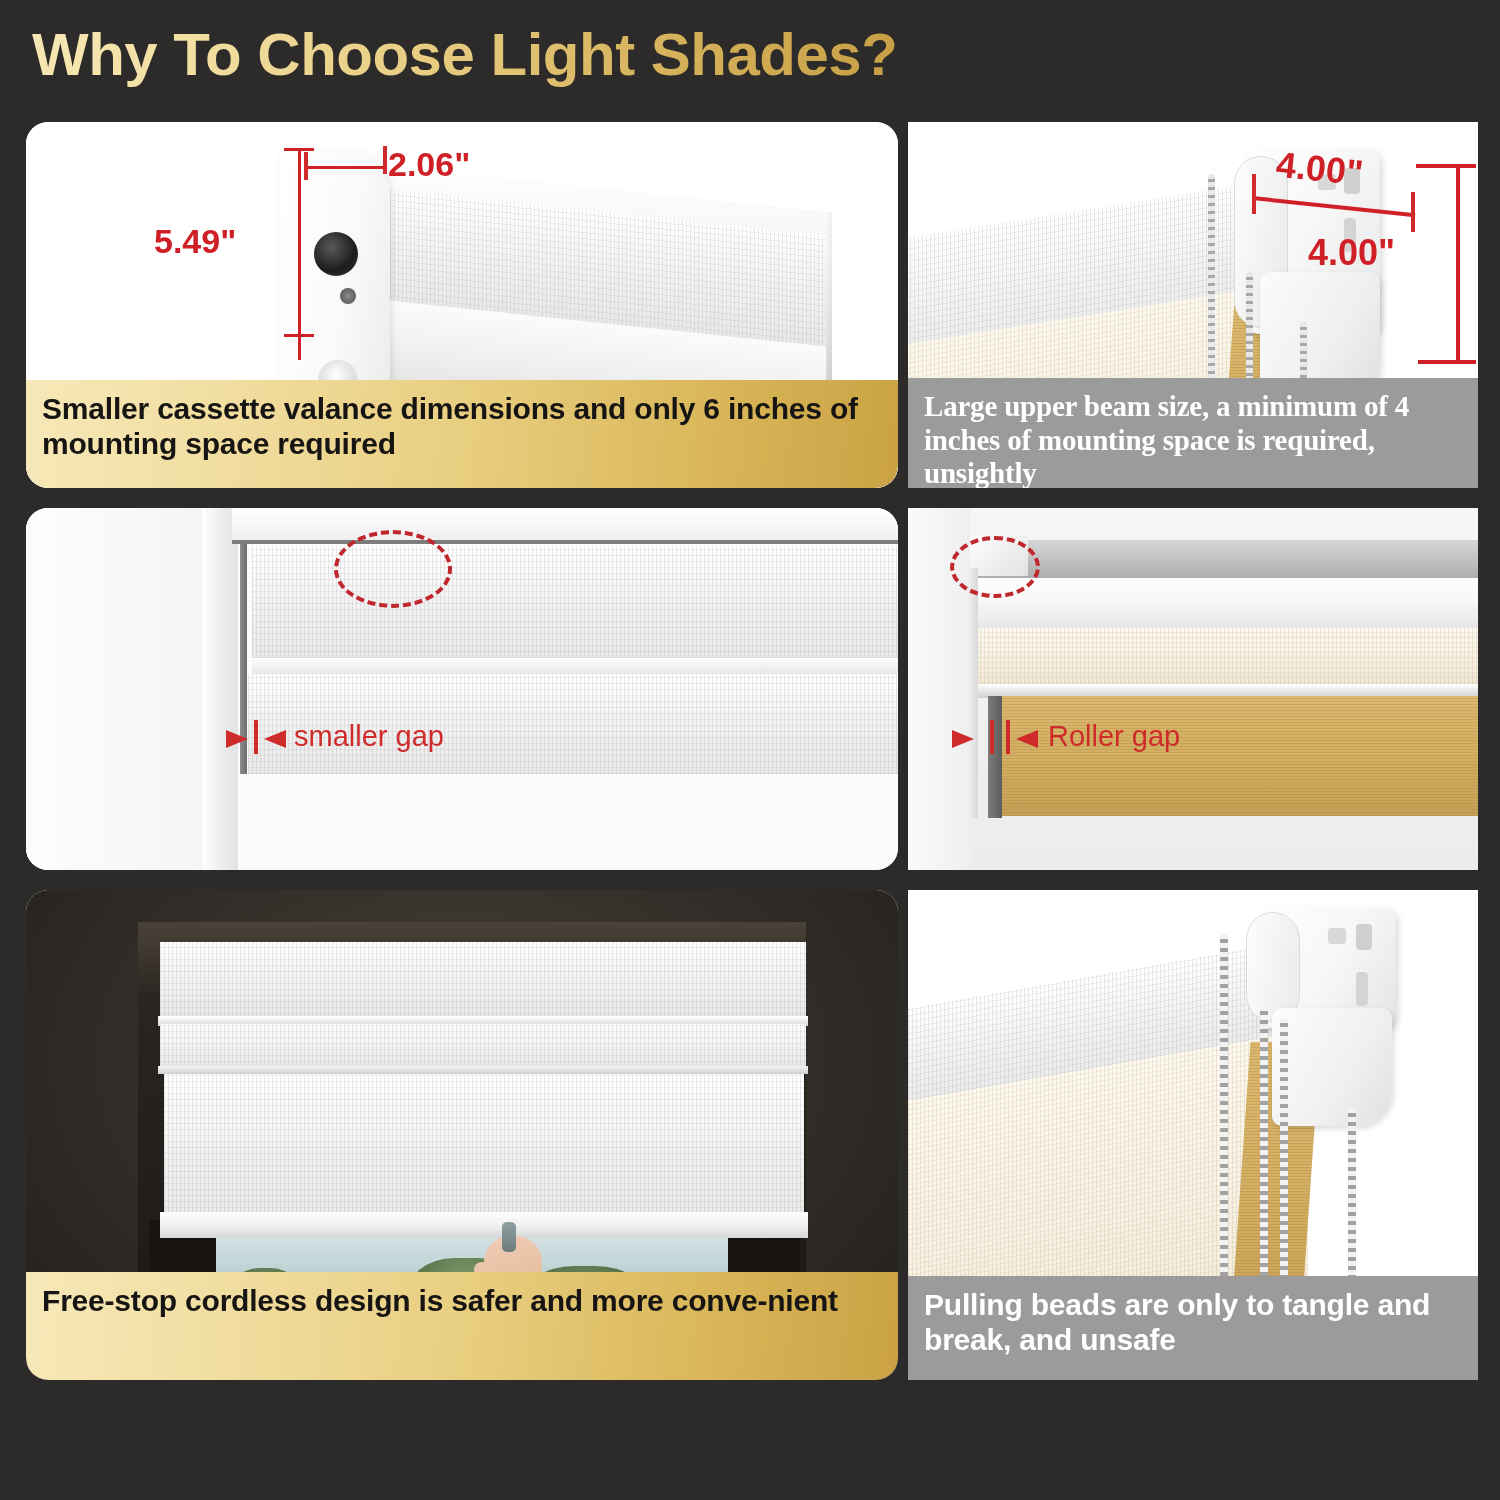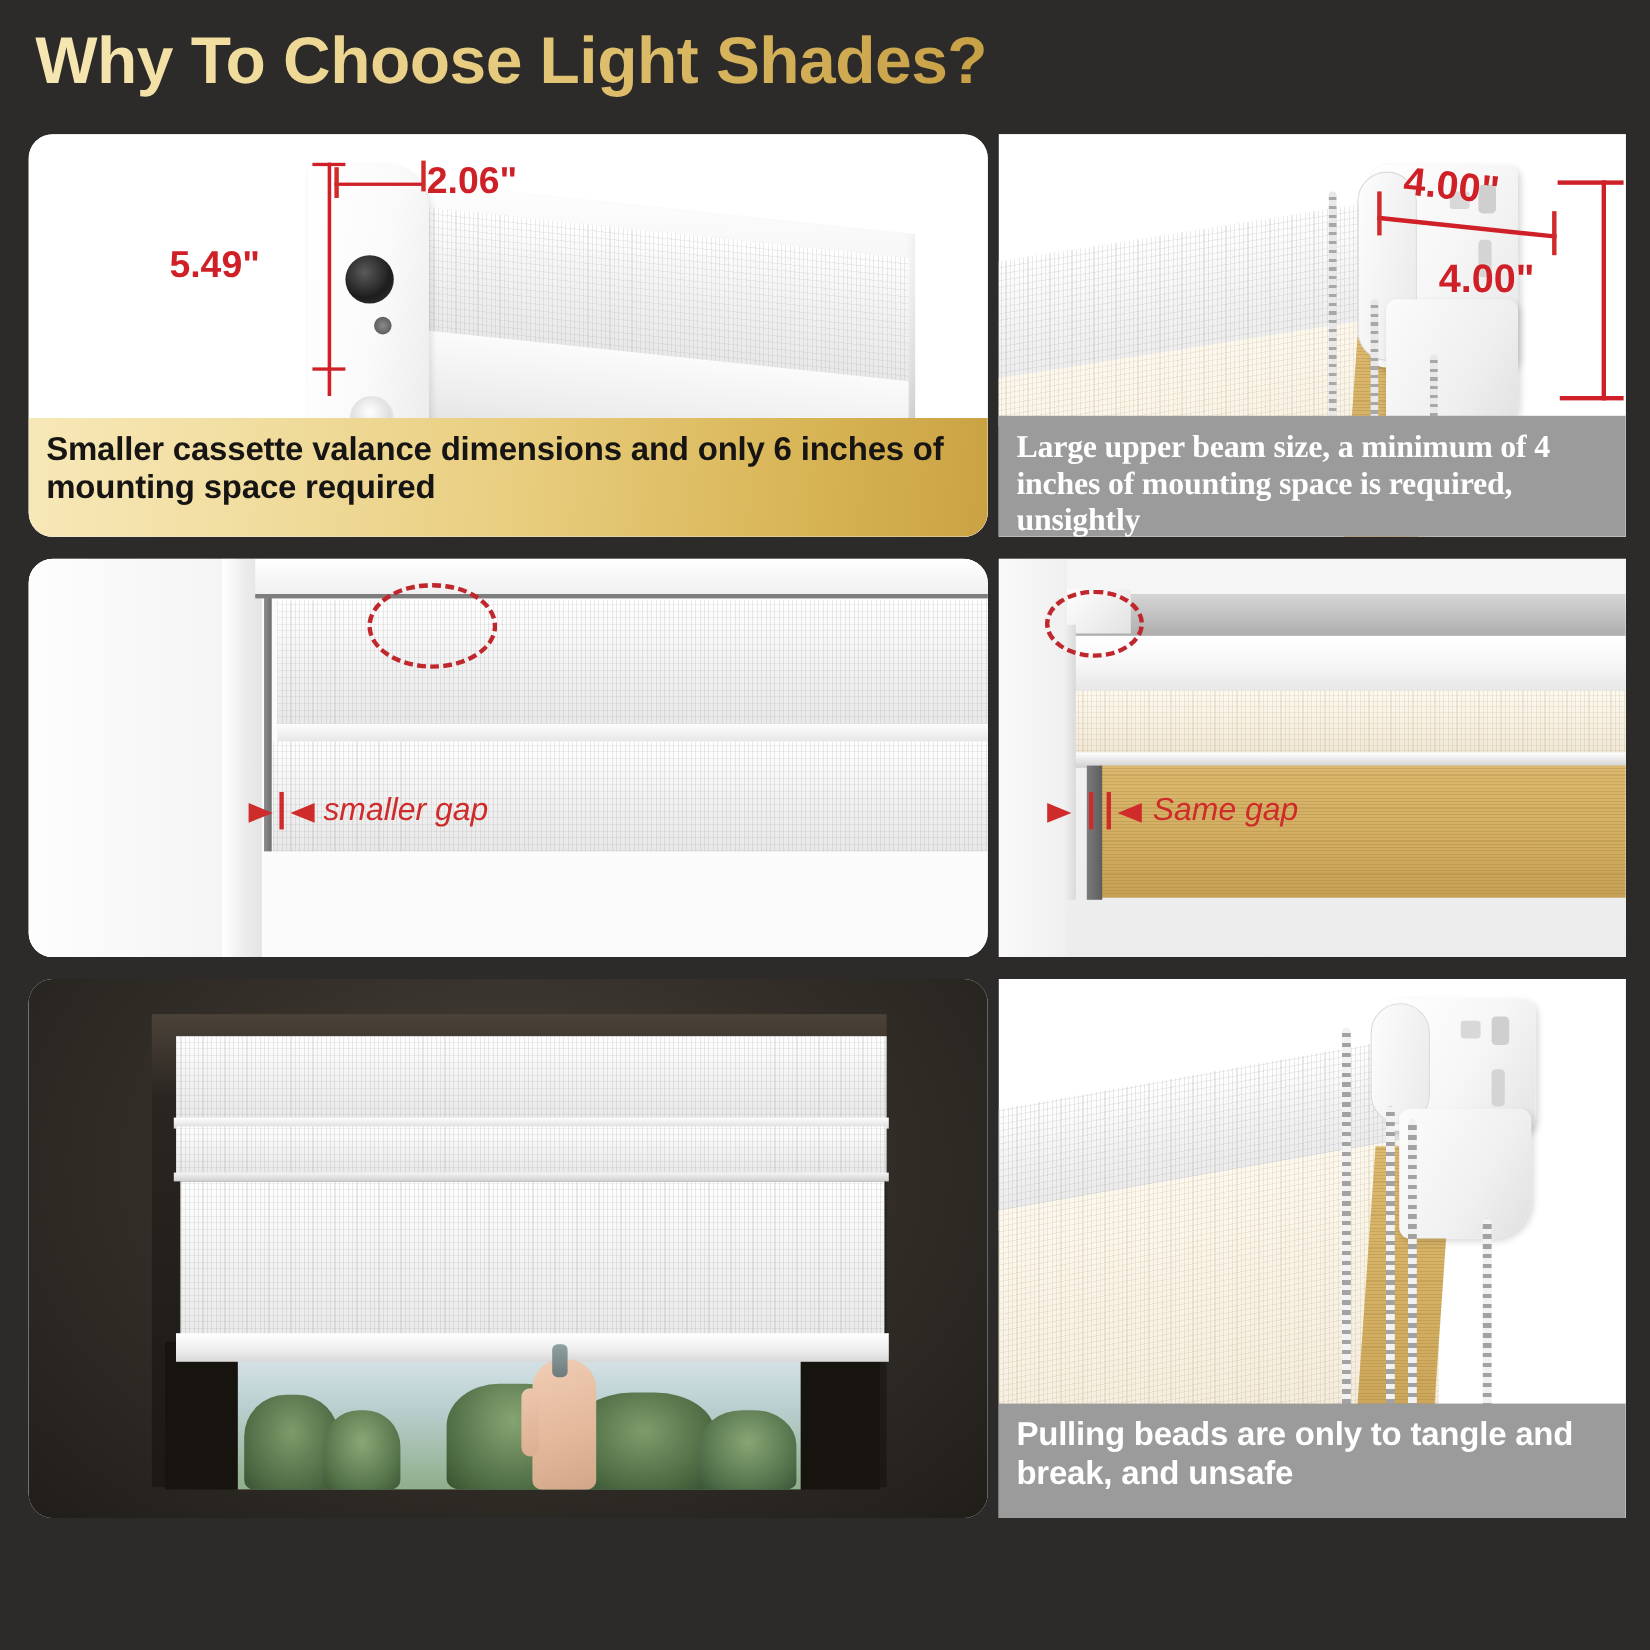--- a/index.html
+++ b/index.html
@@ -27,21 +27,21 @@
   }
 
   
   .grid { position: absolute; left: 0; top: 0; width: 1500px; height: 1500px; }
 
   .panel { position: absolute; overflow: hidden; background: #fff; }
   .panel.left  { left: 26px;  width: 872px; border-radius: 22px; }
   .panel.right { left: 908px; width: 570px; border-radius: 0; }
 
   .row1 { top: 122px; height: 366px; }
-  .row2 { top: 508px; height: 362px; font-style: italic; }
+  .row2 { top: 508px; height: 362px; }
   .row3 { top: 890px; height: 490px; }
 
   .photo { position: absolute; left: 0; top: 0; right: 0; bottom: 0; }
 
   
   .caption {
     position: absolute; left: 0; right: 0; bottom: 0;
     padding: 12px 16px 10px 16px;
     font-weight: bold;
     line-height: 1.16;
@@ -256,21 +256,21 @@
                   background:linear-gradient(90deg,#7c7c7c,#5d5d5d);"></div>
       <div style="position:absolute;left:60px;top:60px;width:10px;height:250px;
                   background:linear-gradient(90deg,#f0f0f0,#d9d9d9);"></div>
 
       <div class="dashcircle" style="left:42px;top:28px;width:90px;height:62px;"></div>
 
       <div class="arrowR" style="left:44px;top:222px;"></div>
       <div class="tick" style="left:82px;top:212px;height:34px;"></div>
       <div class="tick" style="left:98px;top:212px;height:34px;"></div>
       <div class="arrowL" style="left:108px;top:222px;"></div>
-      <div class="gaplabel" style="left:140px;top:212px;">Same gap</div>
+      <div class="gaplabel" style="left:140px;top:212px;">Roller gap</div>
     </div>
   </div>
 
   <div class="panel left row3">
     <div class="photo" style="background:radial-gradient(ellipse at 50% 35%, #4a443c 0%, #35302a 45%, #211e1a 100%);">
 
       <div style="position:absolute;left:112px;top:32px;width:668px;height:430px;
                   background:linear-gradient(180deg,#4b4339 0%,#2a2521 18%,#1b1815 100%);"></div>
 
       <div style="position:absolute;left:190px;top:340px;width:512px;height:124px;
@@ -308,20 +308,21 @@
                   background:linear-gradient(180deg,#ffffff,#ededed 60%,#d7d7d7 100%);"></div>
 
       <div style="position:absolute;left:458px;top:346px;width:58px;height:118px;
                   background:linear-gradient(160deg,#f0cdb4 0%,#e4b99c 55%,#d2a689 100%);
                   border-radius:26px 26px 8px 8px;"></div>
       <div style="position:absolute;left:476px;top:332px;width:14px;height:30px;
                   background:linear-gradient(180deg,#8fa0a2,#6d7b7c);border-radius:5px;"></div>
       <div style="position:absolute;left:448px;top:372px;width:16px;height:62px;
                   background:linear-gradient(160deg,#edc7ad,#dbae90);border-radius:9px;"></div>
     </div>
+    <div class="caption gold">Free-stop cordless design is safer and more conve-nient</div>
   </div>
 
   <div class="panel right row3">
     <div class="photo" style="background:#ffffff;">
 
       <div class="fabricWhite" style="position:absolute;left:-20px;top:48px;width:420px;height:110px;
                   transform:skewY(-10deg);transform-origin:right top;"></div>
 
       <div class="fabricBeige" style="position:absolute;left:-20px;top:140px;width:420px;height:330px;
                   transform:skewY(-10deg);transform-origin:right top;"></div>

